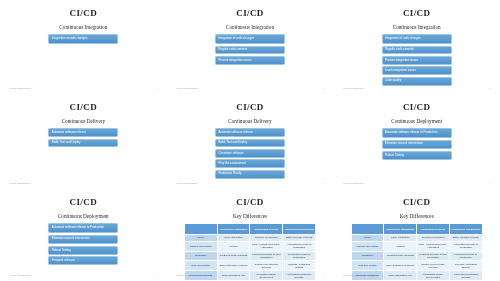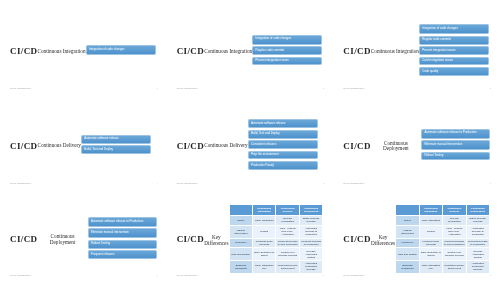--- a/index.html
+++ b/index.html
@@ -12,21 +12,21 @@
   .grid{
     width:500px;height:281px;
     display:grid;
     grid-template-columns:1fr 1fr 1fr;
     grid-template-rows:94px 95px 92px;
   }
   .slide{
     position:relative;
     background:#ffffff;
     display:flex;
-    flex-direction:row;
+    flex-direction:column;
     align-items:center;
     padding:6px 10px 0 10px;
     box-sizing:border-box;
     overflow:hidden;
   }
   .slide-title{
     font-size:9px;
     font-weight:bold;
     letter-spacing:.4px;
     color:#262626;

